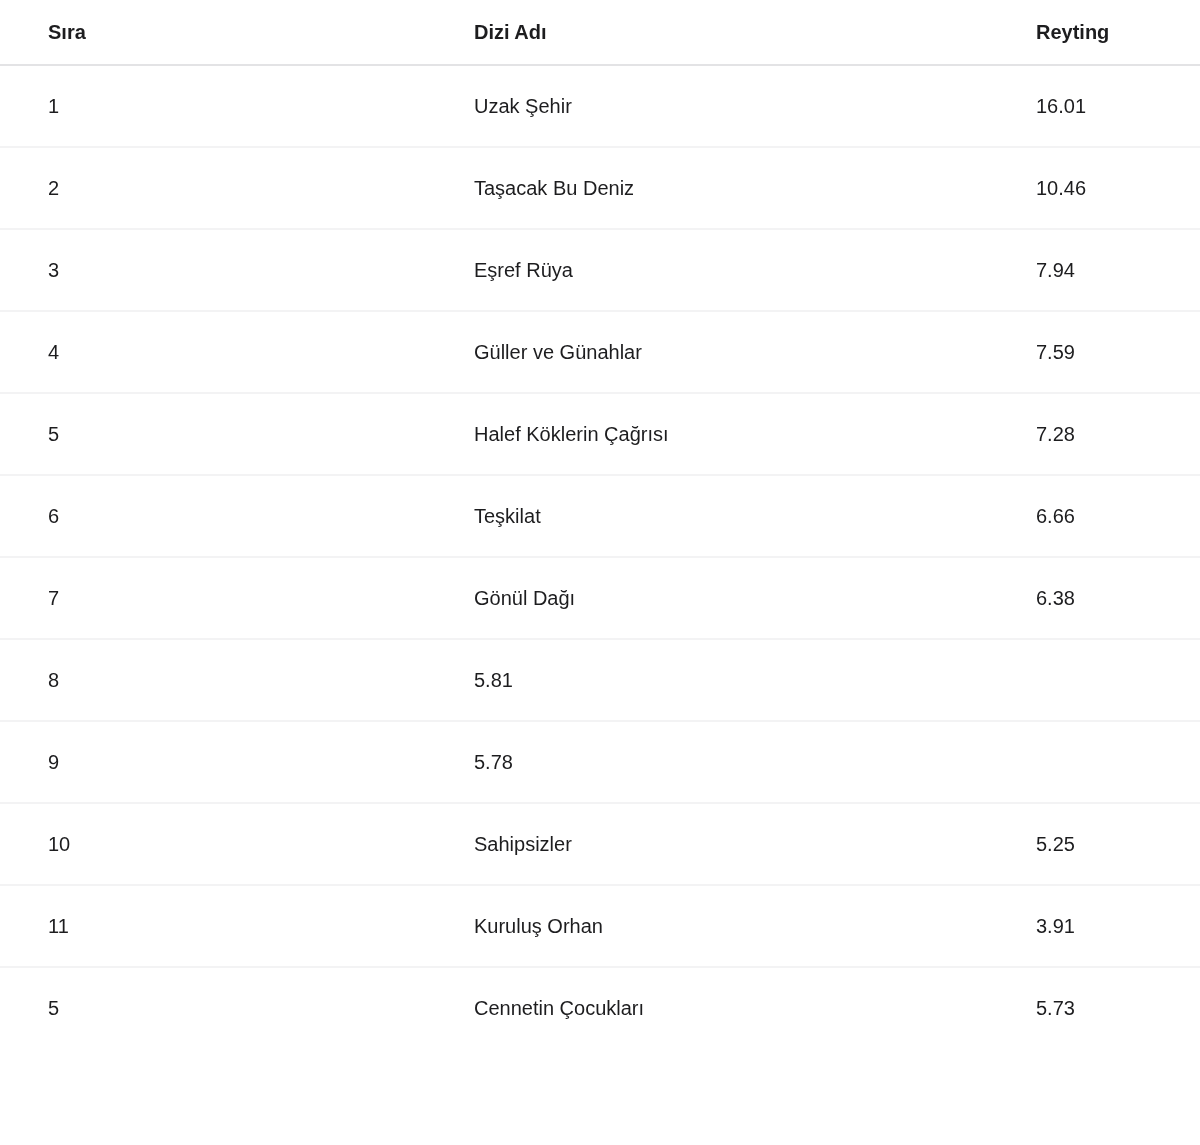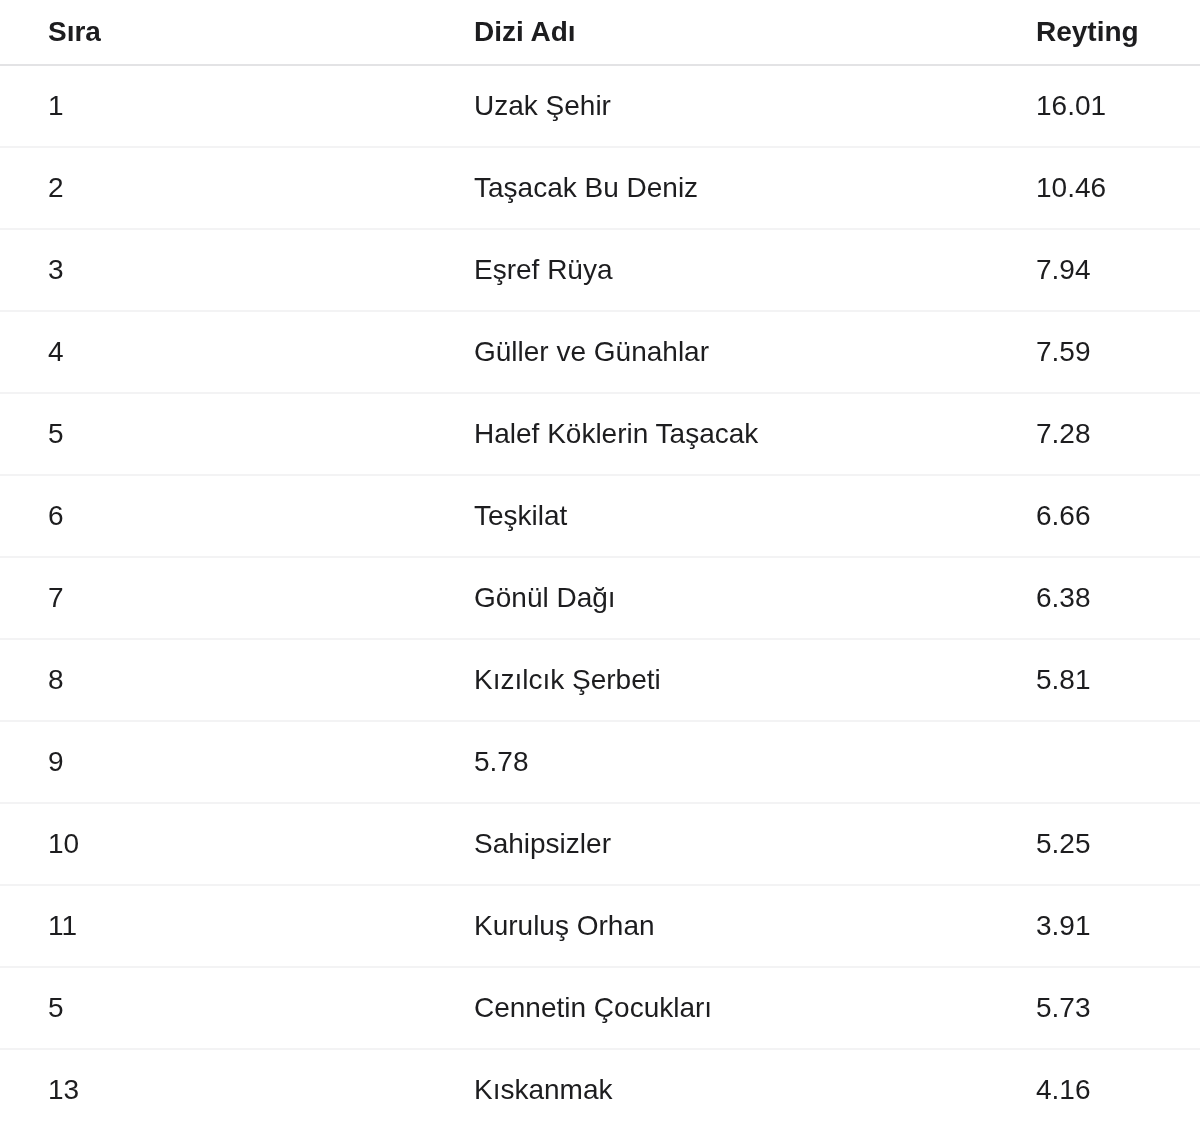--- a/index.html
+++ b/index.html
@@ -11,21 +11,21 @@
   .page {
     width: 1200px;
     height: 1145px;
     background: #ffffff;
     overflow: hidden;
     position: relative;
   }
   .ratings-table {
     width: 100%;
     color: #1d1d1f;
-    font-size: 28px;
+    font-size: 20px;
   }
   .thead {
     display: flex;
     align-items: center;
     height: 64px;
     padding-left: 48px;
     border-bottom: 2px solid #e3e3e5;
     font-weight: 700;
   }
   .trow {
@@ -73,39 +73,38 @@
     </div>
 
     <div class="trow">
       <div class="cell-rank">4</div>
       <div class="cell-name">Güller ve Günahlar</div>
       <div class="cell-rating">7.59</div>
     </div>
 
     <div class="trow">
       <div class="cell-rank">5</div>
-      <div class="cell-name">Halef Köklerin Taşacak</div>
+      <div class="cell-name">Halef Köklerin Çağrısı</div>
       <div class="cell-rating">7.28</div>
     </div>
 
     <div class="trow">
       <div class="cell-rank">6</div>
       <div class="cell-name">Teşkilat</div>
       <div class="cell-rating">6.66</div>
     </div>
 
     <div class="trow">
       <div class="cell-rank">7</div>
       <div class="cell-name">Gönül Dağı</div>
       <div class="cell-rating">6.38</div>
     </div>
 
     <div class="trow">
       <div class="cell-rank">8</div>
-      <div class="cell-name">Kızılcık Şerbeti</div>
       <div class="cell-rating">5.81</div>
     </div>
 
     <div class="trow">
       <div class="cell-rank">9</div>
       <div class="cell-rating">5.78</div>
     </div>
 
     <div class="trow">
       <div class="cell-rank">10</div>
@@ -118,20 +117,15 @@
       <div class="cell-name">Kuruluş Orhan</div>
       <div class="cell-rating">3.91</div>
     </div>
 
     <div class="trow">
       <div class="cell-rank">5</div>
       <div class="cell-name">Cennetin Çocukları</div>
       <div class="cell-rating">5.73</div>
     </div>
 
-    <div class="trow">
-      <div class="cell-rank">13</div>
-      <div class="cell-name">Kıskanmak</div>
-      <div class="cell-rating">4.16</div>
-    </div>
 
   </div>
 </div>
 
 </body></html>

